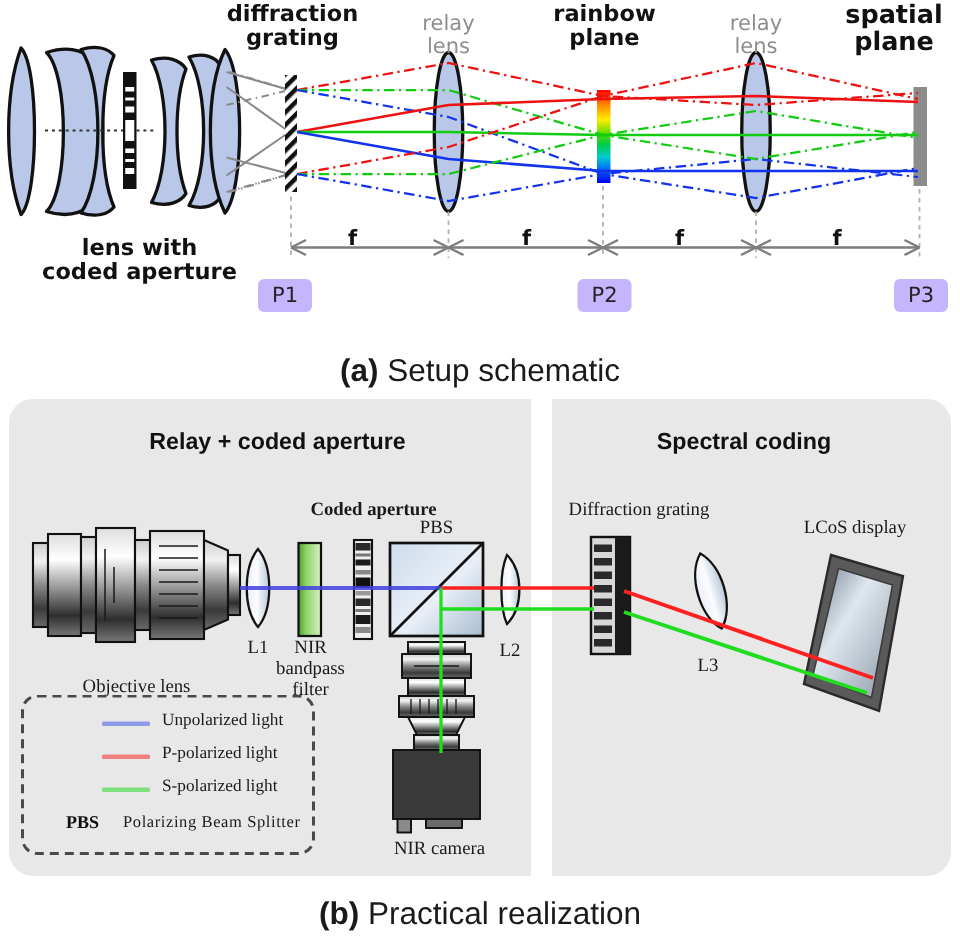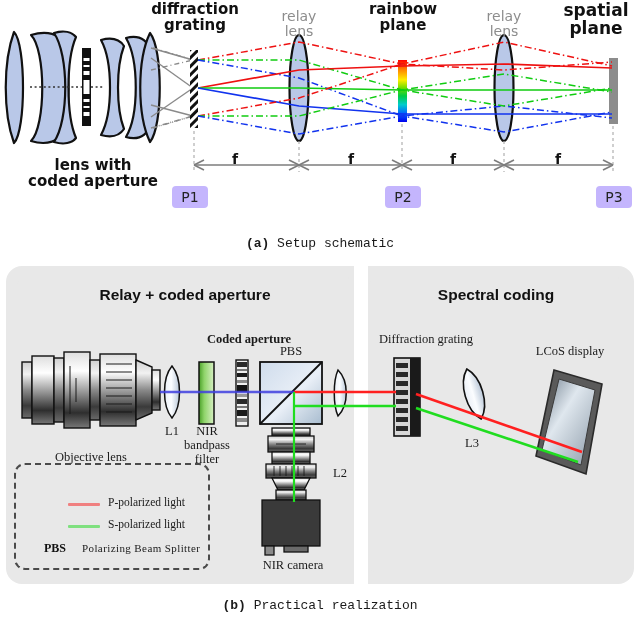--- a/index.html
+++ b/index.html
@@ -11,21 +11,21 @@
   #panel-a svg{position:absolute;left:0;top:0;}
   .lbl{position:absolute;font-family:"DejaVu Sans",sans-serif;font-weight:bold;
        text-align:center;line-height:1.04;color:#111;}
   .lbl.gray{color:#8d8d8d;font-weight:normal;}
   .plane-tag{position:absolute;background:#c4b5fd;border-radius:4px;
        font-family:"DejaVu Sans",sans-serif;font-size:14px;color:#232323;
        text-align:center;line-height:22px;height:22px;width:36px;}
 
   
   .caption{position:absolute;width:640px;text-align:center;
-       font-family:Liberation Mono, monospace;font-size:13px;color:#1a1a1a;}
+       font-family:Liberation Sans, sans-serif;font-size:21px;color:#1a1a1a;}
   .caption b{font-weight:bold;}
 
   
   #panel-b{position:absolute;left:6px;top:266px;width:628px;height:318px;
        background:#e8e8e8;border-radius:16px;}
   .subpanel{position:absolute;top:9px;height:300px;background:#e8e8e8;border-radius:14px;}
   #sub-relay{left:10px;width:338px;}
   #sub-spec{left:362px;width:256px;}
   .gap{position:absolute;left:348px;top:0px;width:14px;height:318px;background:#fff;}
   .sub-title{position:absolute;text-align:center;font-family:Liberation Sans, sans-serif;
@@ -345,28 +345,32 @@
       <line x1="410" y1="142" x2="572" y2="196" stroke="#20dd20" stroke-width="2.6"></line>
     </svg>
 
     <div class="comp-lbl bold" style="left:168px;top:66px;width:150px;">Coded aperture</div>
     <div class="comp-lbl" style="left:10px;top:164px;width:150px;margin-top:20px;">Objective lens</div>
     <div class="comp-lbl" style="left:148px;top:158px;width:36px;">L1</div>
     <div class="comp-lbl" style="left:172px;top:158px;width:58px;white-space:pre-line;">NIR
 bandpass
 filter</div>
     <div class="comp-lbl" style="left:256px;top:78px;width:58px;">PBS</div>
-    <div class="comp-lbl" style="left:316px;top:160px;width:36px;margin-top:40px;">L2</div>
+    <div class="comp-lbl" style="left:316px;top:160px;width:36px;">L2</div>
     <div class="comp-lbl" style="left:238px;top:292px;width:98px;">NIR camera</div>
     <div class="comp-lbl" style="left:352px;top:66px;width:136px;">Diffraction grating</div>
     <div class="comp-lbl" style="left:448px;top:170px;width:36px;">L3</div>
     <div class="comp-lbl" style="left:510px;top:78px;width:108px;">LCoS display</div>
   </div>
 
   <div id="legend">
+    <div class="leg-row" style="top:8px;">
+      <div class="leg-swatch" style="background:#8f9ae8;"></div>
+      <div class="leg-txt">Unpolarized light</div>
+    </div>
     <div class="leg-row" style="top:52px;">
       <div class="leg-swatch" style="background:#7fe07f;"></div>
       <div class="leg-txt">S-polarized light</div>
     </div>
     <div class="leg-row" style="top:30px;">
       <div class="leg-swatch" style="background:#f08080;"></div>
       <div class="leg-txt">P-polarized light</div>
     </div>
     <div class="leg-row" style="top:75px;">
       <div class="leg-pbs">PBS</div>

